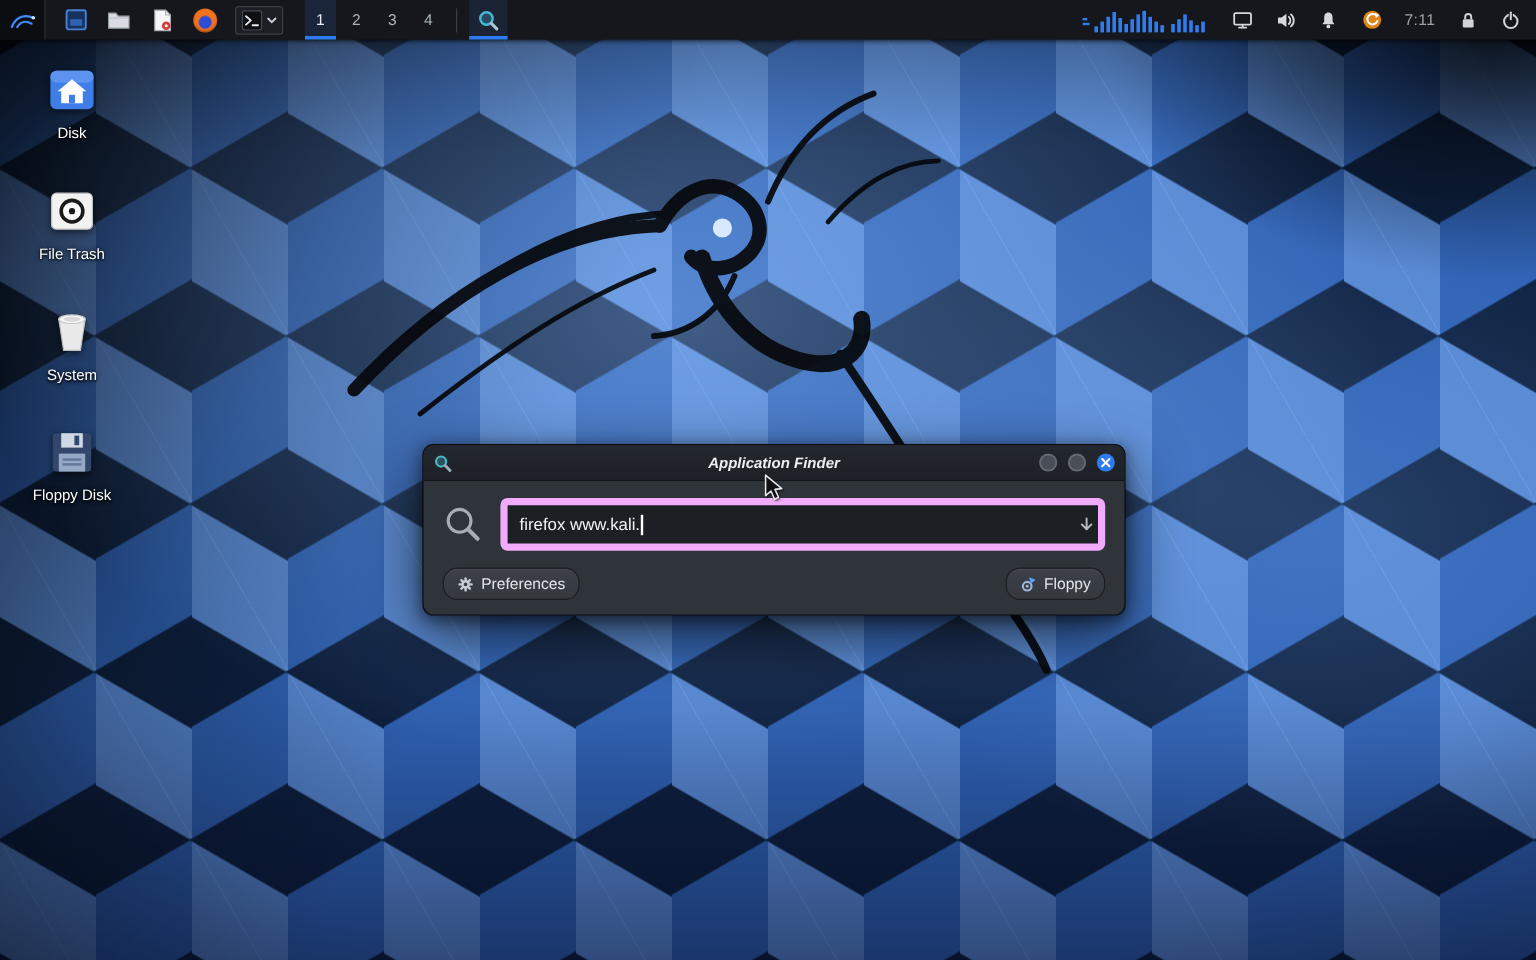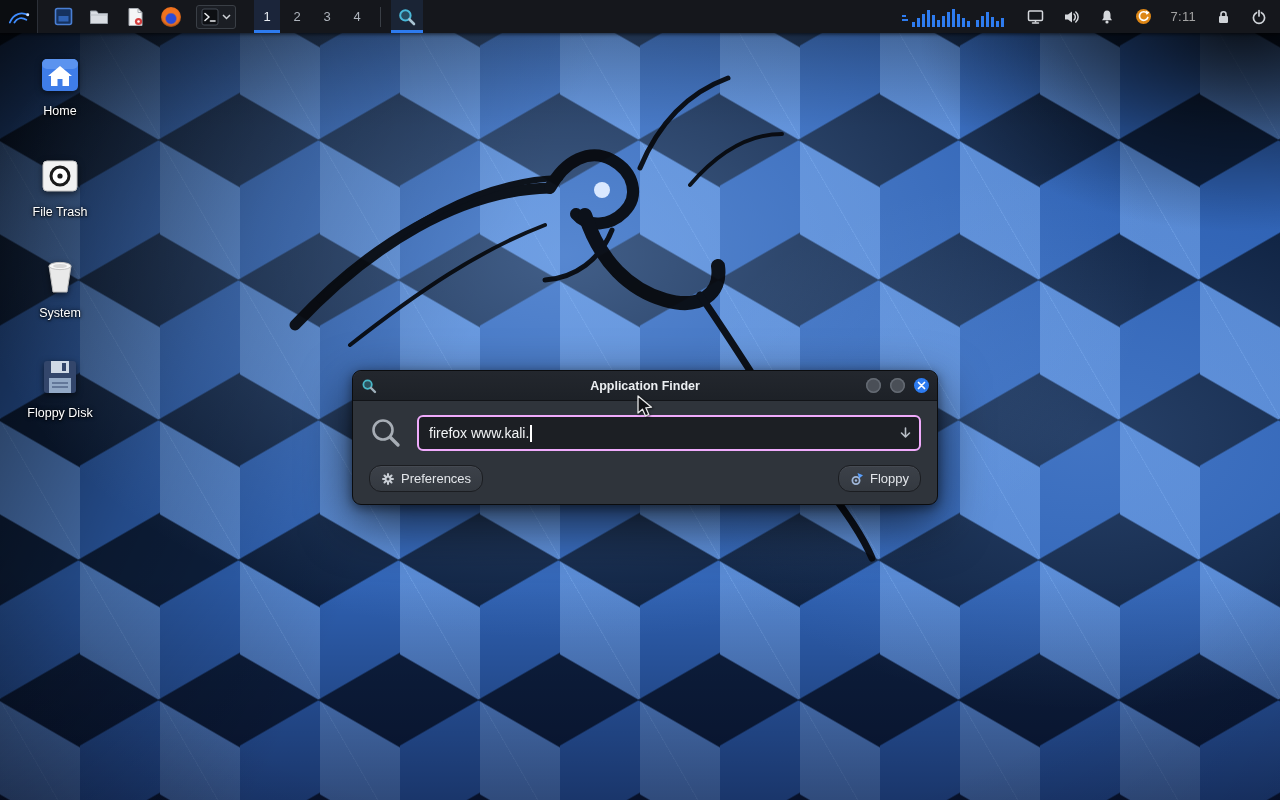--- a/index.html
+++ b/index.html
@@ -65,29 +65,29 @@
     text-shadow:0 1px 2px #000, 0 0 4px rgba(0,0,0,.8); line-height:1.1; }
 
   
   .dlg { position:absolute; left:352px; top:370px; width:586px; z-index:10;
     background:#2f343b; border-radius:9px; border:1px solid #0b0c0e;
     box-shadow:0 18px 50px rgba(0,0,0,.65), 0 3px 12px rgba(0,0,0,.5); }
   .dlg-titlebar { height:30px; background:linear-gradient(#23272e,#1d2127);
     border-radius:9px 9px 0 0; display:flex; align-items:center; padding:0 8px;
     border-bottom:1px solid #121418; position:relative; }
   .dlg-title { position:absolute; left:0; right:0; text-align:center; font-size:12.5px;
-    font-weight:bold; color:#eceff2; pointer-events:none; }
+    font-weight:bold; color:#eceff2; pointer-events:none;font-style:italic; }
   .dlg-buttons { margin-left:auto; display:flex; align-items:center; gap:9px; z-index:1; }
   .wbtn { width:15px; height:15px; border-radius:50%; }
   .wbtn.min, .wbtn.max { background:#4a4f57; box-shadow:inset 0 0 0 1.5px #646a73; }
   .wbtn.close { background:#2d7bf0; display:flex; align-items:center; justify-content:center; }
   .dlg-body { padding:14px 16px 12px; }
   .dlg-row1 { display:flex; align-items:center; gap:14px; }
   .cmd-wrap { flex:1; position:relative; }
-  .cmd-input { height:36px; background:#1c1f24; border:2px solid #f0abfc; border-radius:6px;
+  .cmd-input { height:44px; background:#1c1f24; border:6px solid #f0abfc; border-radius:6px;
     display:flex; align-items:center; padding:0 32px 0 10px; font-size:14px; color:#f2f4f6; }
   .caret { display:inline-block; width:1.5px; height:17px; background:#ffffff; margin-left:1px; }
   .cmd-arrow { position:absolute; right:9px; top:50%; transform:translateY(-50%); }
   .dlg-row2 { display:flex; justify-content:space-between; margin-top:14px; }
   .dlg-btn { height:27px; display:flex; align-items:center; gap:6px; padding:0 11px;
     background:linear-gradient(#3c4149,#343940); border:1px solid #1b1d21; border-radius:12px;
     color:#e3e6ea; font-size:13px; box-shadow:inset 0 1px 0 rgba(255,255,255,.05); }
 
   
   .cursor { position:absolute; left:636px; top:395px; z-index:100; pointer-events:none;
@@ -119,21 +119,21 @@
 
     <div class="desk-icon">
       <div class="glyph">
         <svg width="42" height="42" viewBox="0 0 42 42">
           <rect x="3" y="5" width="36" height="32" rx="5" fill="#3f7de8"></rect>
           <rect x="3" y="5" width="36" height="10" rx="5" fill="#5b93ef"></rect>
           <path d="M21 12 L33 22 L30 22 L30 32 L12 32 L12 22 L9 22 Z" fill="#ffffff"></path>
           <rect x="18.5" y="25" width="5" height="7" fill="#3f7de8"></rect>
         </svg>
       </div>
-      <div class="lbl">Home</div>
+      <div class="lbl">Disk</div>
     </div>
 
     <div class="desk-icon">
       <div class="glyph">
         <svg width="42" height="42" viewBox="0 0 42 42">
           <rect x="4" y="6" width="34" height="30" rx="4" fill="#f2f2f2" stroke="#c3c3c3"></rect>
           <circle cx="21" cy="21" r="9" fill="#ffffff" stroke="#1a1a1a" stroke-width="3"></circle>
           <circle cx="21" cy="21" r="2.6" fill="#1a1a1a"></circle>
         </svg>
       </div>

